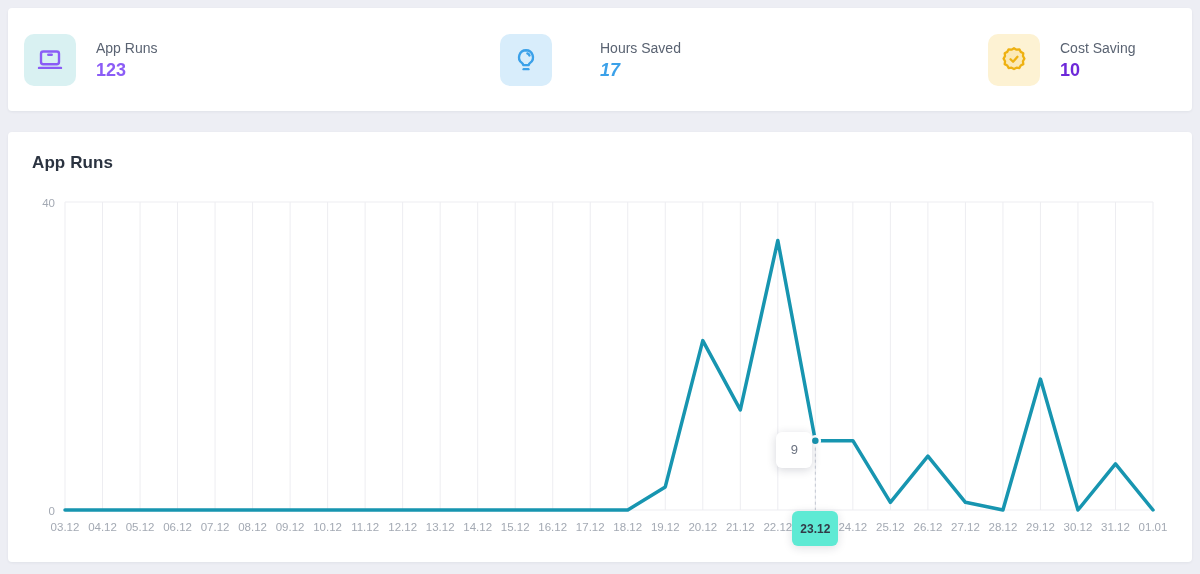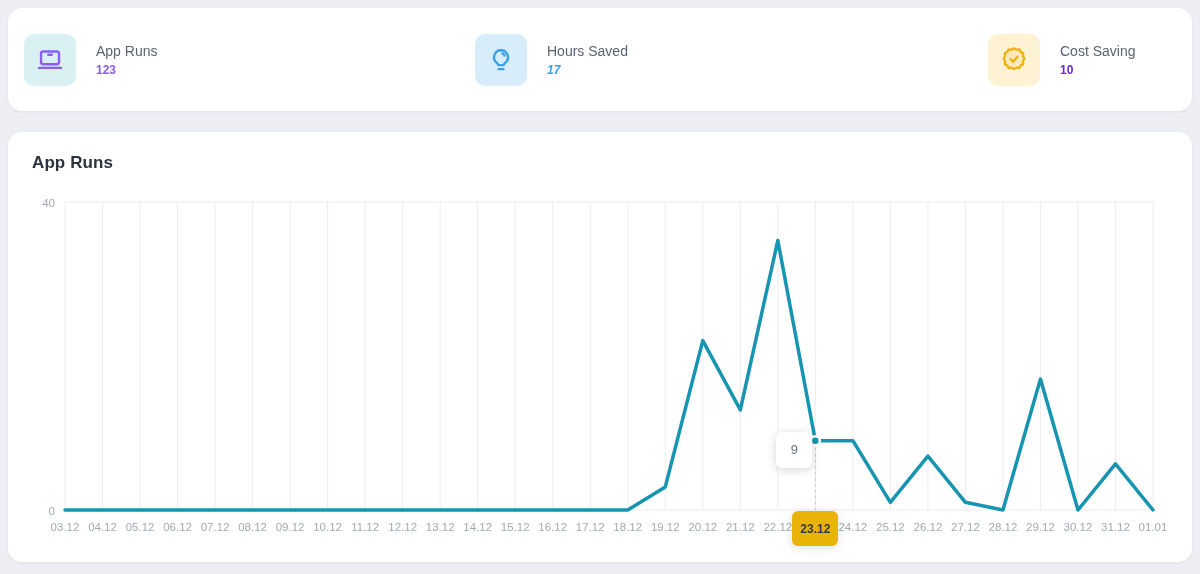--- a/index.html
+++ b/index.html
@@ -7,40 +7,40 @@
   body {
     background:#edeef4;
     font-family:"Liberation Sans", sans-serif;
     position:relative;
     overflow:hidden;
   }
   .card {
     position:absolute;
     left:8px; right:8px;
     background:#ffffff;
-    border-radius:14px;
+    border-radius:4px;
     box-shadow:0 1px 3px rgba(25,30,50,0.06);
   }
   .stats-card { top:8px; height:103px; }
   .chart-card { top:132px; height:430px; }
 
   .stat {
     position:absolute;
     top:0; height:103px;
     display:flex; align-items:center;
   }
   .stat-icon {
     width:52px; height:52px;
     border-radius:10px;
     display:flex; align-items:center; justify-content:center;
     flex:0 0 auto;
   }
   .stat-text { margin-left:20px; }
   .stat-label { font-size:14px; color:#5a6372; line-height:1.0; }
-  .stat-value { font-size:12px; font-weight:700; margin-top:6px; line-height:1.0; }
+  .stat-value { font-size:18px; font-weight:700; margin-top:6px; line-height:1.0; }
 
   .chart-title {
     position:absolute; left:24px; top:21px;
     font-size:17px; font-weight:700; color:#2b3340;
     letter-spacing:0.1px;
   }
   #chart-svg { position:absolute; left:0; top:0; }
 
   .tooltip-value-box {
     position:absolute;
@@ -48,21 +48,21 @@
     background:#ffffff;
     border-radius:6px;
     box-shadow:0 2px 10px rgba(30,35,60,0.18);
     display:flex; align-items:center; justify-content:center;
     font-size:13px; color:#6b7280;
     z-index:3;
   }
   .tooltip-date-box {
     position:absolute;
     width:46px; height:35px;
-    background:#eab308;
+    background:#5eead4;
     border-radius:6px;
     box-shadow:0 2px 10px rgba(30,35,60,0.14);
     display:flex; align-items:center; justify-content:center;
     font-size:12px; font-weight:600; color:#323a47;
     z-index:3;
   }
 </style>
 </head>
 <body>
 
@@ -75,21 +75,21 @@
         <line x1="10.6" y1="7.8" x2="13.4" y2="7.8"></line>
         <path d="M3.2 18.3h17.6"></path>
       </svg>
     </div>
     <div class="stat-text">
       <div class="stat-label">App Runs</div>
       <div class="stat-value" style="color: rgb(139, 92, 246);">123</div>
     </div>
   </div>
 
-  <div class="stat" style="left:467px;">
+  <div class="stat" style="left:492px;gap:28px;">
     <div class="stat-icon" style="background-color: rgb(216, 237, 251); color: rgb(59, 161, 233);">
       <svg width="30" height="30" viewBox="0 0 24 24" fill="none" stroke="currentColor" stroke-width="1.9" stroke-linecap="round" stroke-linejoin="round">
         <path d="M12 4.2a5.6 5.6 0 0 1 3.3 10.1c-.62.47-1 1.06-1.12 1.8h-4.36c-.12-.74-.5-1.33-1.12-1.8A5.6 5.6 0 0 1 12 4.2z"></path>
         <path d="M14.8 8.4a3 3 0 0 0-1.7-1.7"></path>
         <line x1="10.1" y1="19.3" x2="13.9" y2="19.3"></line>
       </svg>
     </div>
     <div class="stat-text">
       <div class="stat-label">Hours Saved</div>
       <div class="stat-value" style="color: rgb(59, 161, 233); font-style: italic;">17</div>

